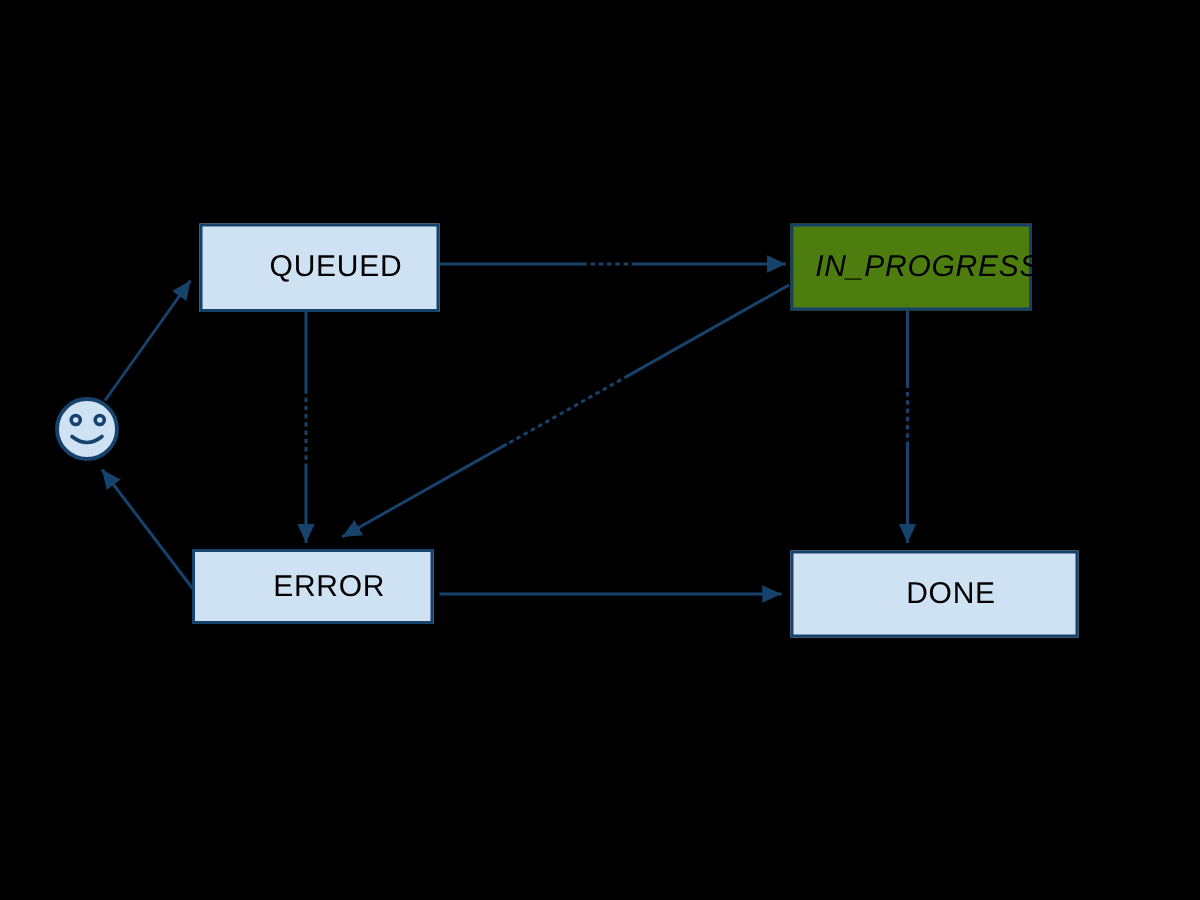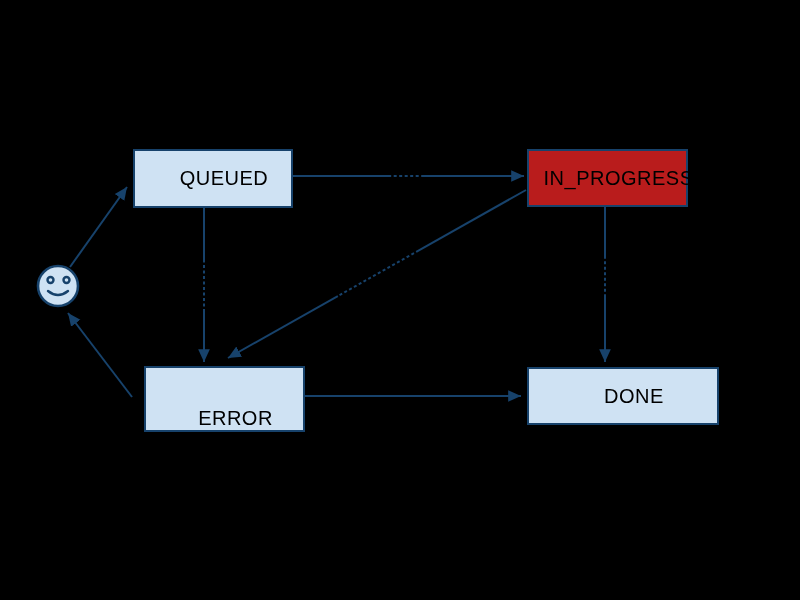--- a/index.html
+++ b/index.html
@@ -65,25 +65,25 @@
         <line x1="605" y1="258.75" x2="605" y2="294.75" stroke="#000000" stroke-width="3.5" stroke-dasharray="2.5 3"></line>
         <line x1="293" y1="396" x2="521" y2="396" stroke="#17426b" stroke-width="2" marker-end="url(#arrowhead)"></line>
         <line x1="132" y1="397" x2="68" y2="313" stroke="#17426b" stroke-width="2" marker-end="url(#arrowhead)"></line>
       </g>
   </svg>
 
   <div class="state-node" id="node-0" style="left: 133px; top: 149px; width: 160px; height: 59px; background: rgb(207, 226, 243); border-color: rgb(23, 66, 107); color: rgb(0, 0, 0);">
     <span>QUEUED</span>
   </div>
 
-  <div class="state-node" id="node-1" style="left: 527px; top: 149px; width: 161px; height: 58px; background: #b91c1c; border-color: rgb(23, 66, 107); color: rgb(0, 0, 0);">
+  <div class="state-node" id="node-1" style="left: 527px; top: 149px; width: 161px; height: 58px; background: #4d7c0f; border-color: rgb(23, 66, 107); color: rgb(0, 0, 0); font-style: italic;">
     <span>IN_PROGRESS</span>
   </div>
 
-  <div class="state-node" id="node-2" style="left: 144px; top: 366px; width: 161px; height: 66px; background: rgb(207, 226, 243); border-color: rgb(23, 66, 107); color: rgb(0, 0, 0); align-items: flex-end;">
+  <div class="state-node" id="node-2" style="left: 128px; top: 366px; width: 161px; height: 50px; background: rgb(207, 226, 243); border-color: rgb(23, 66, 107); color: rgb(0, 0, 0);">
     <span>ERROR</span>
   </div>
 
   <div class="state-node" id="node-3" style="left: 527px; top: 367px; width: 192px; height: 58px; background: rgb(207, 226, 243); border-color: rgb(23, 66, 107); color: rgb(0, 0, 0);">
     <span>DONE</span>
   </div>
 
   <svg id="actor-smiley" viewBox="0 0 48 48" xmlns="http://www.w3.org/2000/svg">
     <circle cx="24" cy="24" r="20" fill="#cfe2f3" stroke="#17426b" stroke-width="2.6"></circle>
     <circle cx="16.5" cy="18" r="3" fill="none" stroke="#17426b" stroke-width="2.4"></circle>

